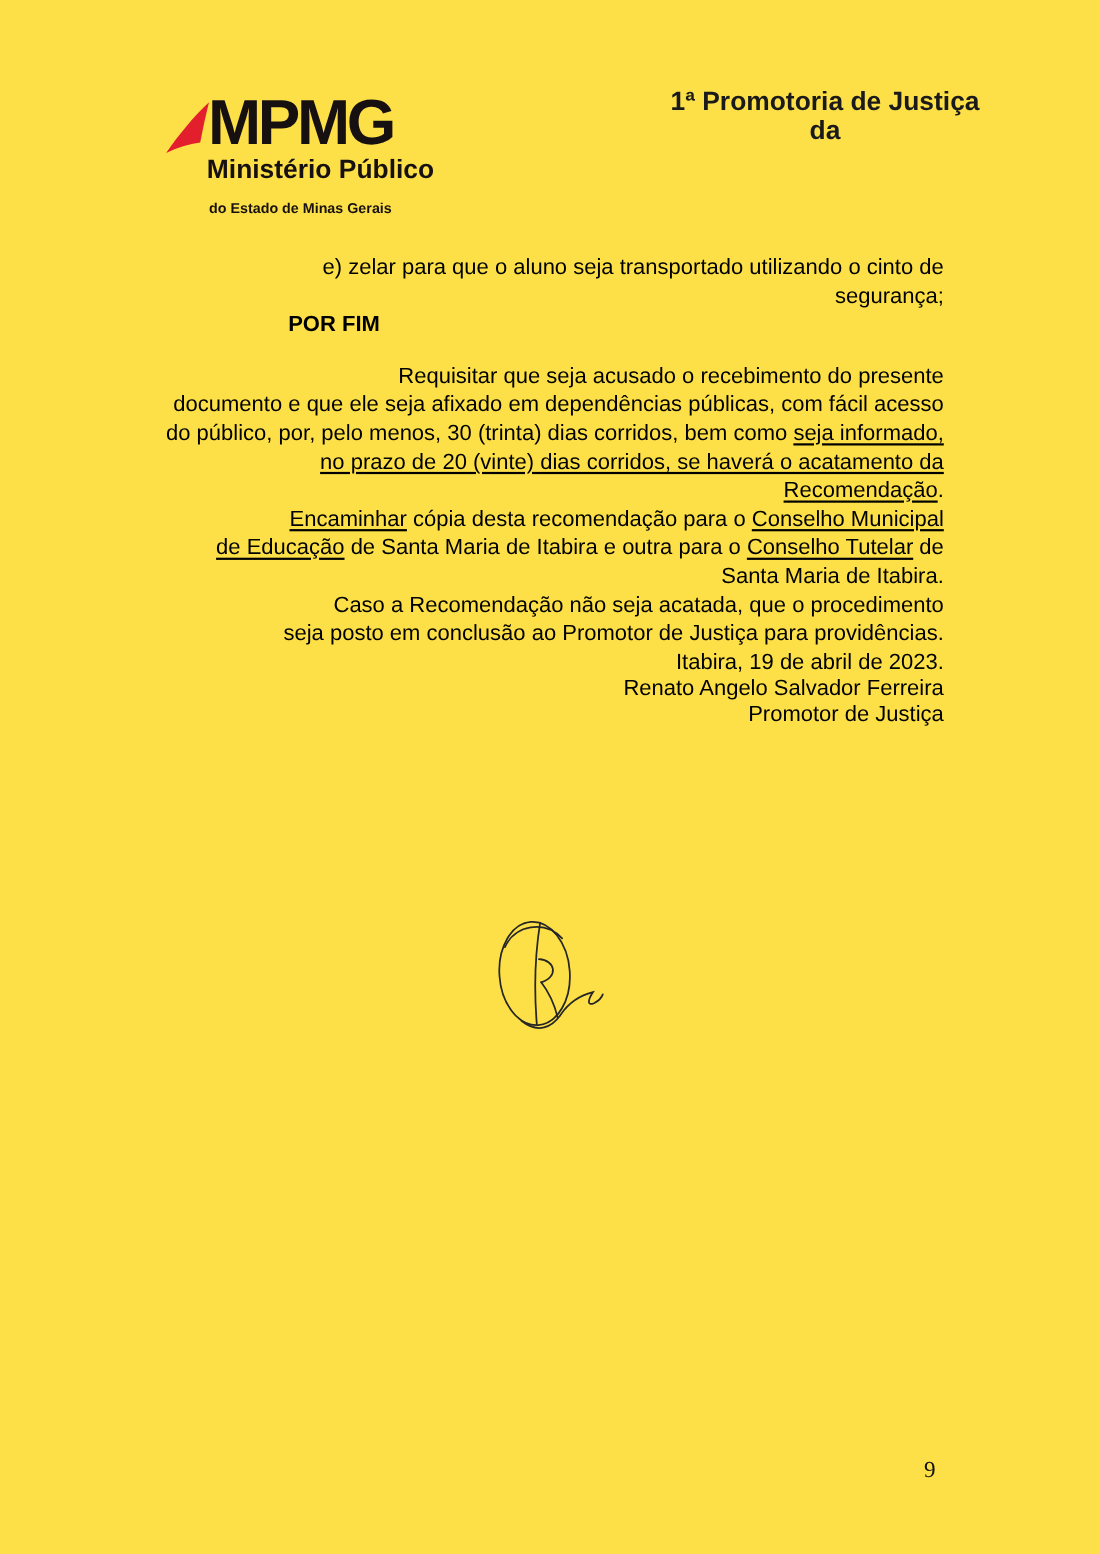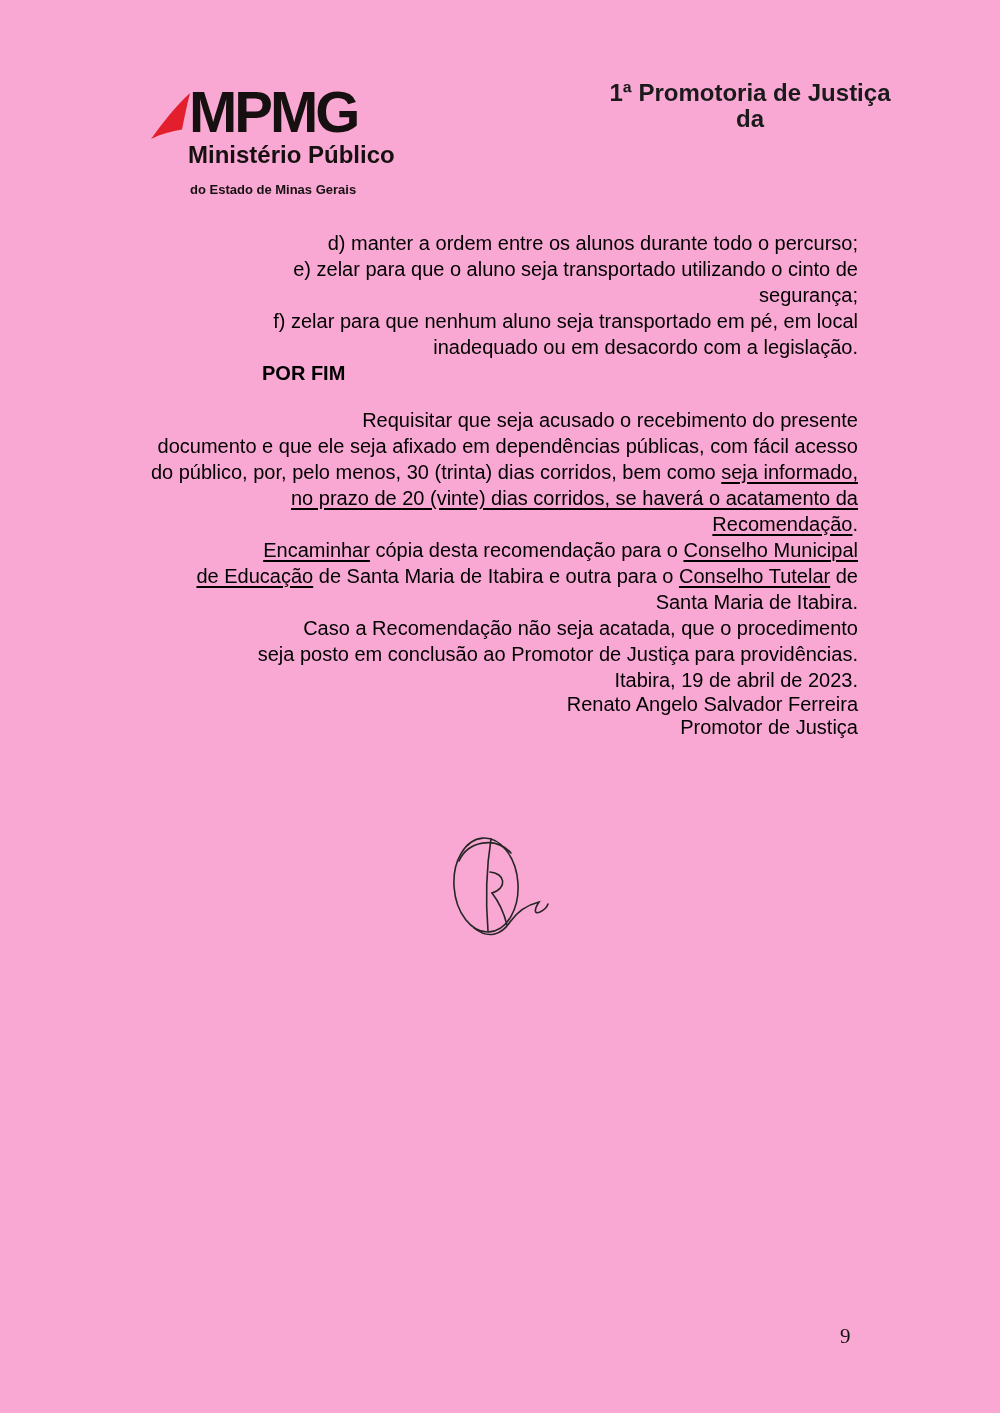--- a/index.html
+++ b/index.html
@@ -1,21 +1,21 @@
 <!DOCTYPE html>
 <html lang="pt"><head>
 <meta charset="utf-8">
 <title>Documento MPMG</title>
 <style>
   html,body{margin:0;padding:0;background:#ffffff;}
   .page{
     position:relative;
     width:1000px;
     height:1413px;
-    background:#f9a8d4;
+    background:#fde047;
     font-family:"Liberation Sans","DejaVu Sans",sans-serif;
     color:#000000;
     overflow:hidden;
   }
 
   
   .logo{position:absolute;left:145px;top:88px;line-height:1;}
   .logo-top{display:flex;align-items:flex-start;}
   .flag-icon{display:block;margin-top:5px;}
   .logo-acronym{
@@ -76,25 +76,23 @@
     <div class="logo-sub1">Ministério Público</div>
     <div class="logo-sub2">do Estado de Minas Gerais</div>
   </div>
 
   <div class="office">
     <div>1ª Promotoria de Justiça da</div>
   </div>
 
   <div class="content">
 
-    <p class="p-d">d) manter a ordem entre os alunos durante todo o percurso;</p>
 
     <p class="p-e">e) zelar para que o aluno seja transportado utilizando o cinto de segurança;</p>
 
-    <p class="p-f">f) zelar para que nenhum aluno seja transportado em pé, em local inadequado ou em desacordo com a legislação.</p>
 
     <div class="h-porfim">POR FIM</div>
 
     <p class="p-req"><span>Requisitar que seja acusado o recebimento do presente documento e que ele seja </span><b>afixado em dependências públicas</b><span>, com fácil acesso do público, por, pelo menos, </span><b>30 (trinta) dias corridos</b><span>, bem como </span><span class="u">seja informado, no prazo de 20 (vinte) dias corridos, se haverá o acatamento da Recomendação</span><span>.</span></p>
 
     <p class="p-enc"><span class="u">Encaminhar</span><span> cópia desta recomendação para o </span><span class="u">Conselho Municipal de Educação</span><span> de Santa Maria de Itabira e outra para o </span><span class="u">Conselho Tutelar</span><span> de Santa Maria de Itabira.</span></p>
 
     <p class="p-caso">Caso a Recomendação não seja acatada, que o procedimento seja posto em conclusão ao Promotor de Justiça para providências.</p>
 
     <p class="date-line">Itabira, 19 de abril de 2023.</p>

